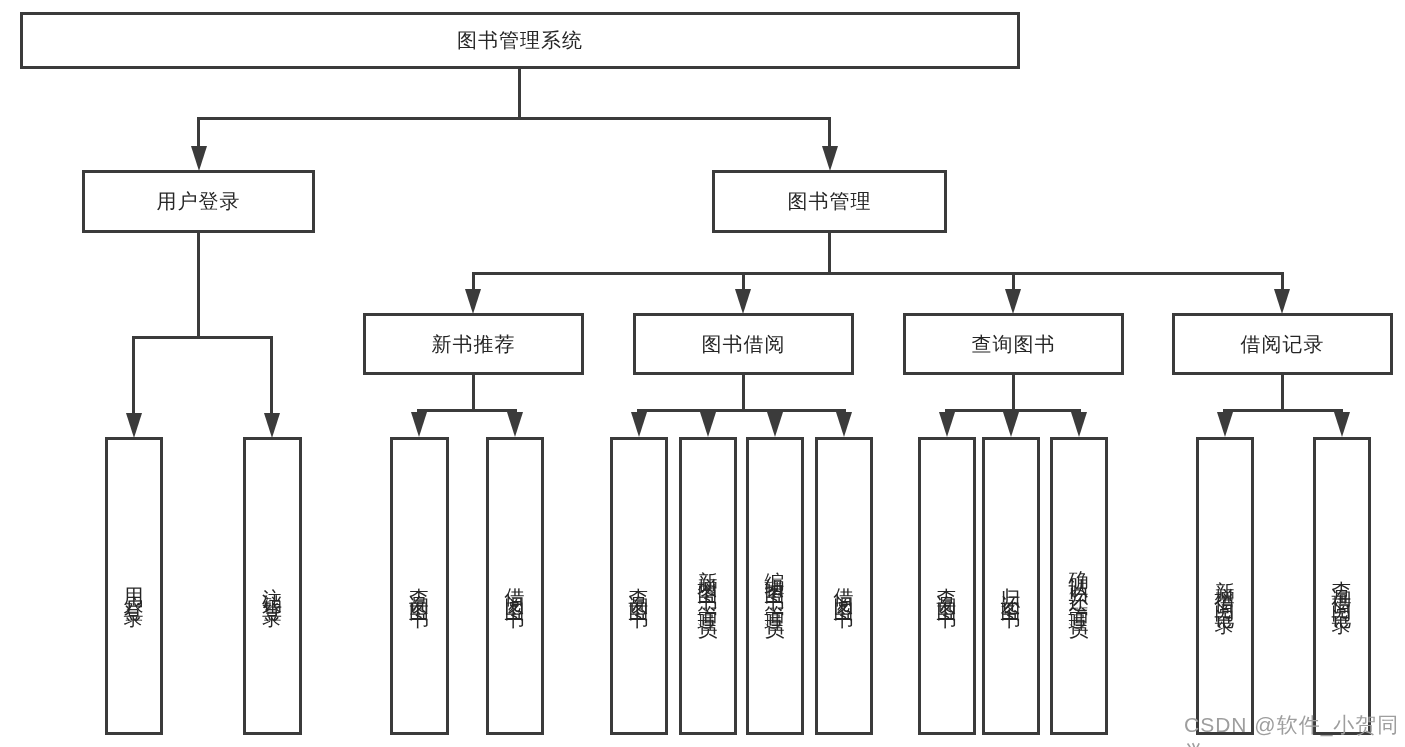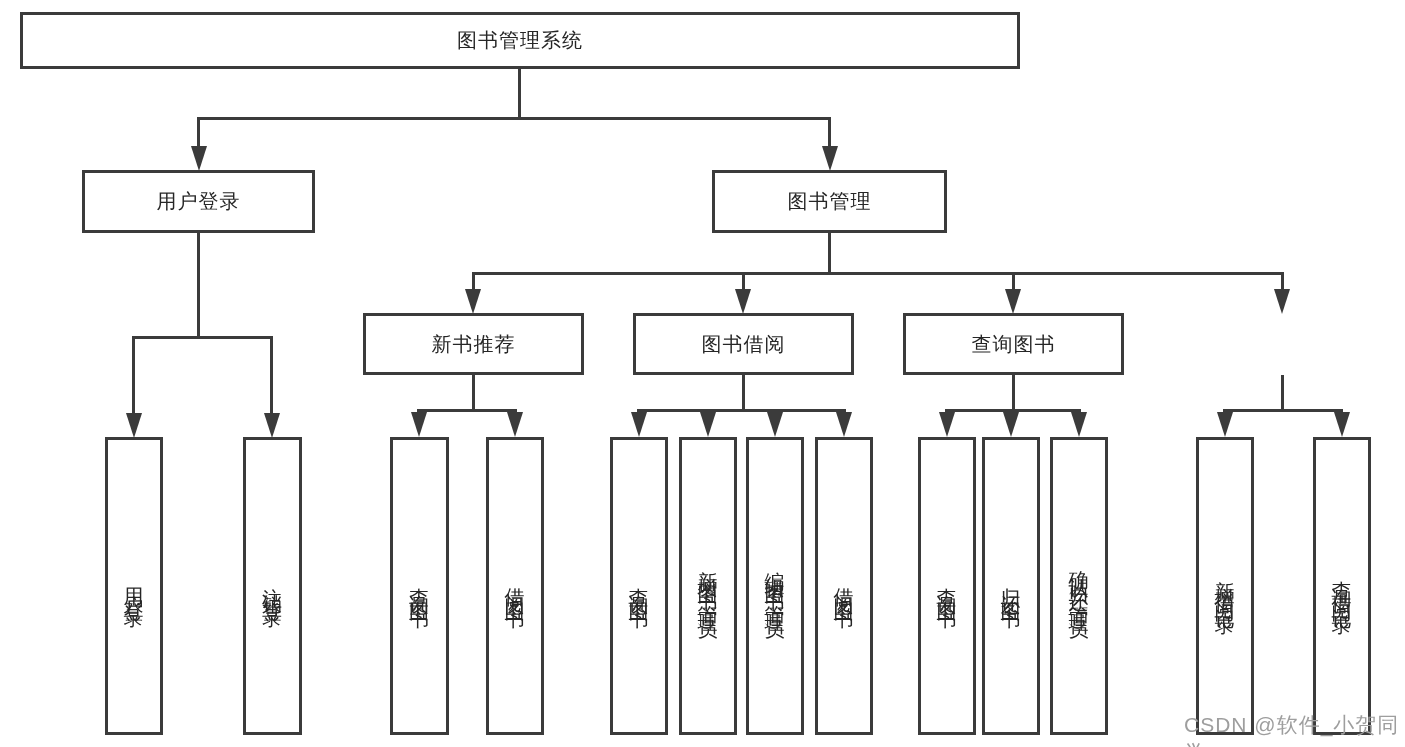--- a/index.html
+++ b/index.html
@@ -53,20 +53,23 @@
   </div>
 
   <div class="node hnode" style="left:633px; top:313px; width:221px; height:62px;">
     <span>图书借阅</span>
   </div>
 
   <div class="node hnode" style="left:903px; top:313px; width:221px; height:62px;">
     <span>查询图书</span>
   </div>
 
+  <div class="node hnode" style="left:1172px; top:313px; width:221px; height:62px;">
+    <span>借阅记录</span>
+  </div>
 
   <div class="node" style="left:105px; top:437px; width:58px; height:298px;">
     <span class="vtext">用户登录</span>
   </div>
   <div class="node" style="left:243px; top:437px; width:59px; height:298px;">
     <span class="vtext">注销登录</span>
   </div>
 
   <div class="node" style="left:390px; top:437px; width:59px; height:298px;">
     <span class="vtext">查询图书</span>

